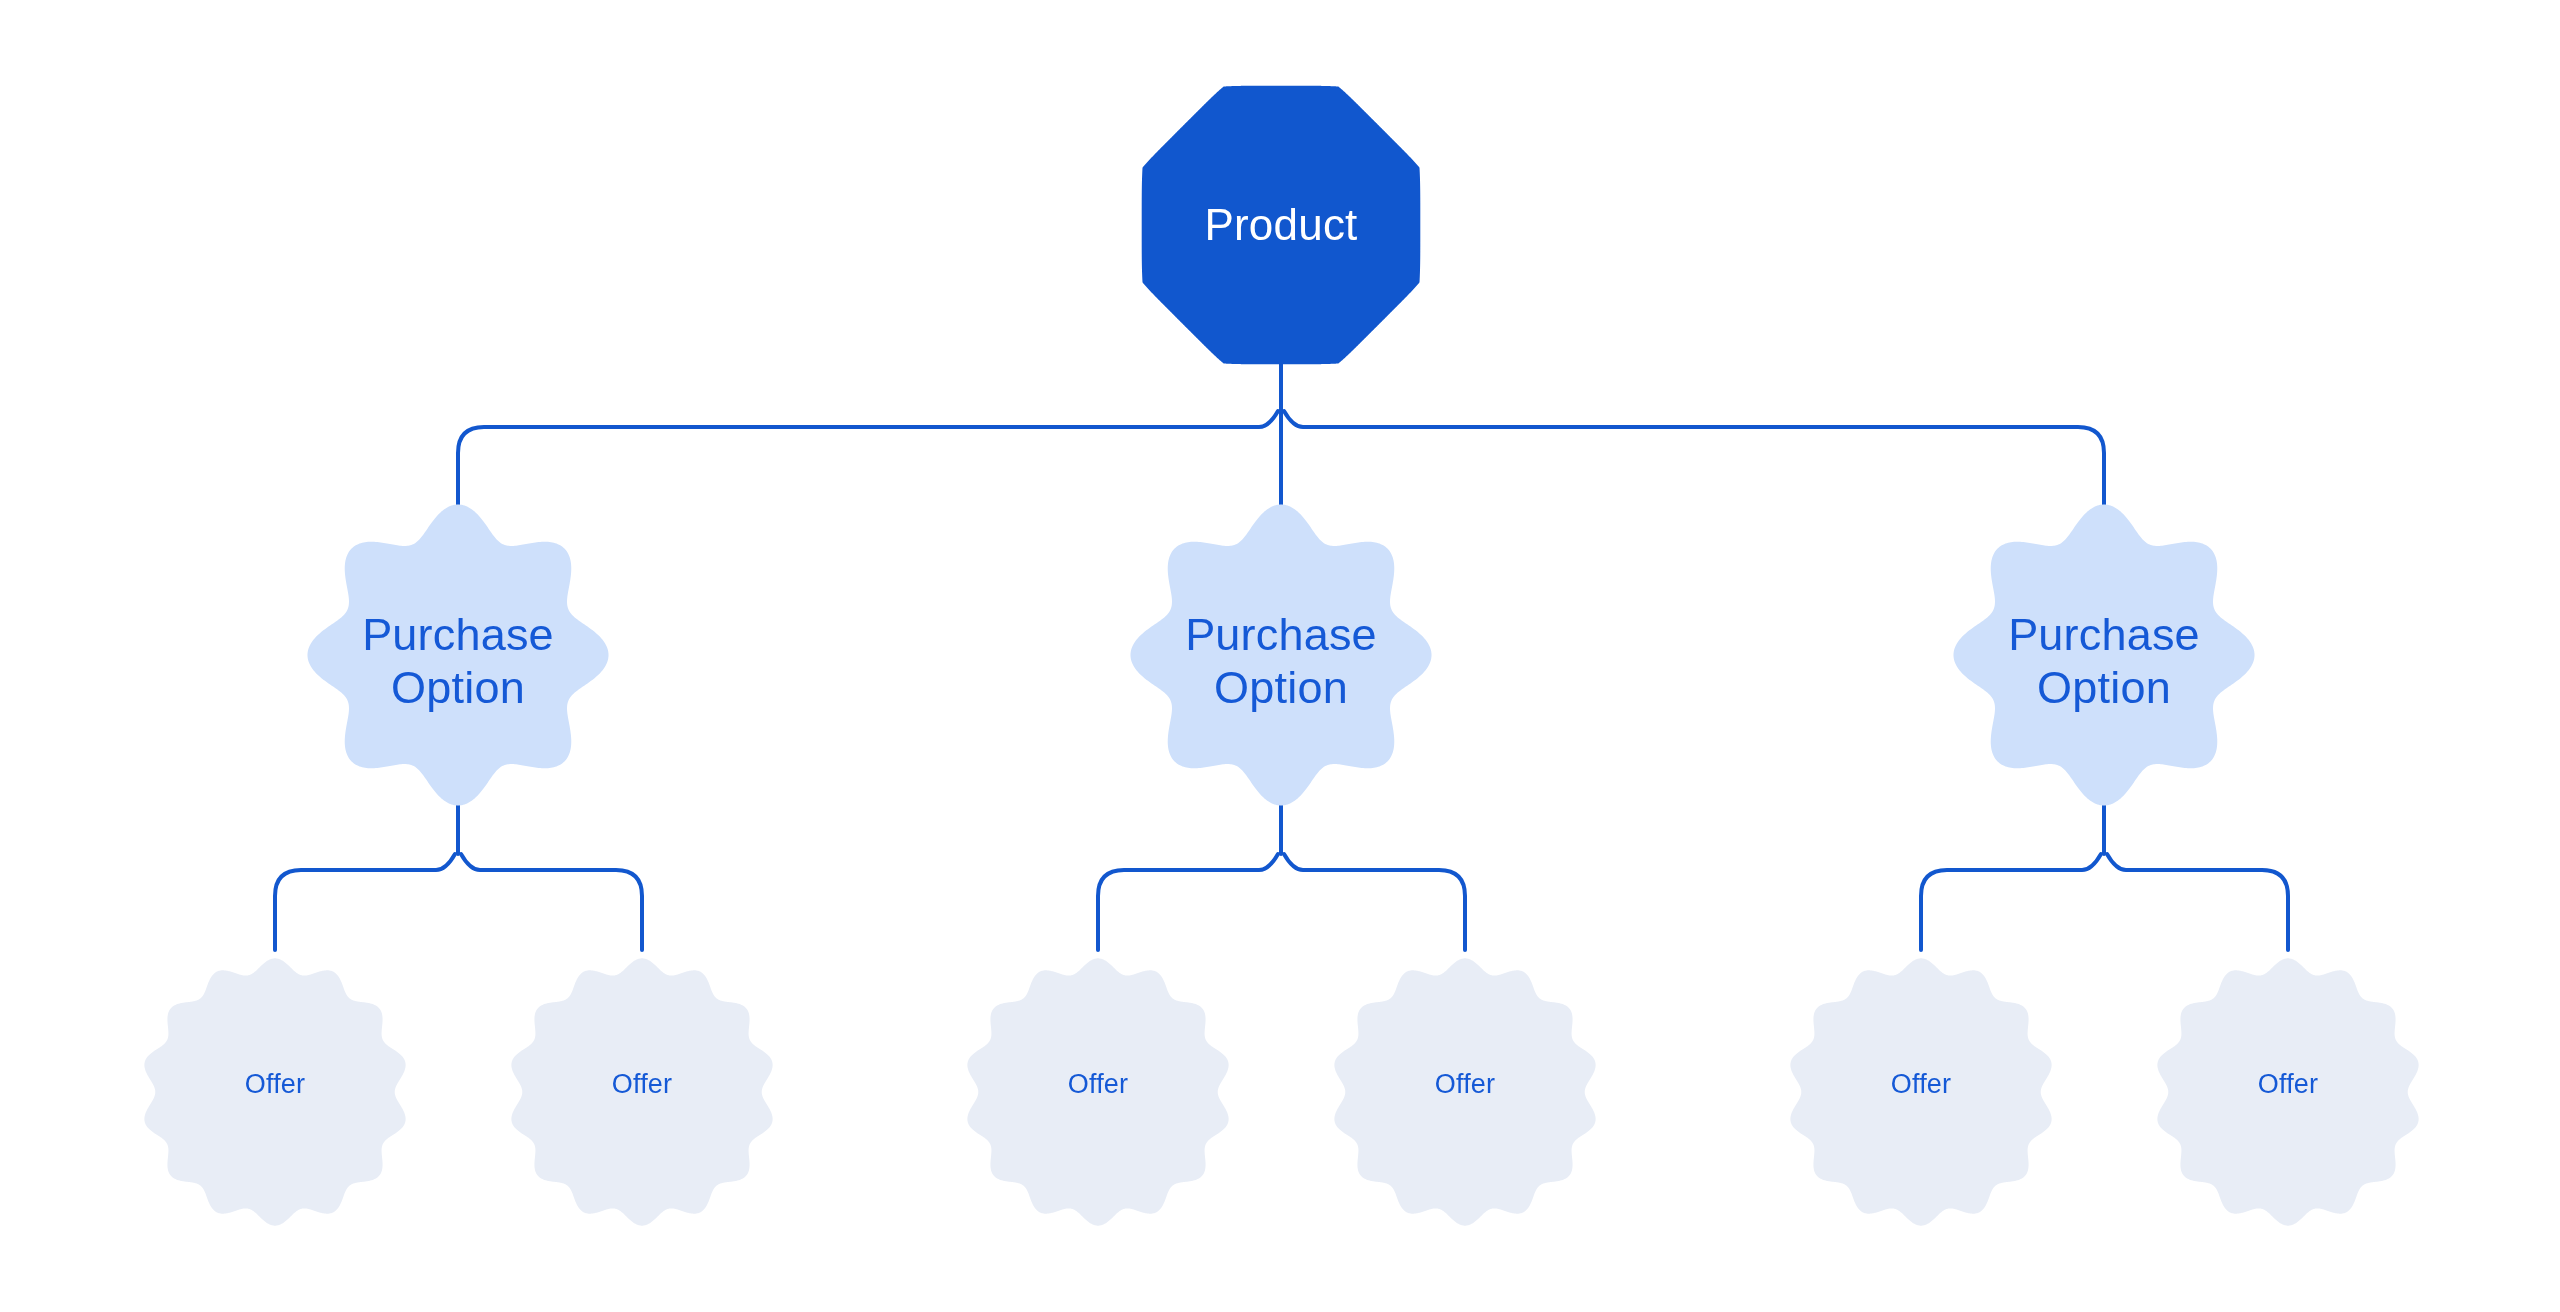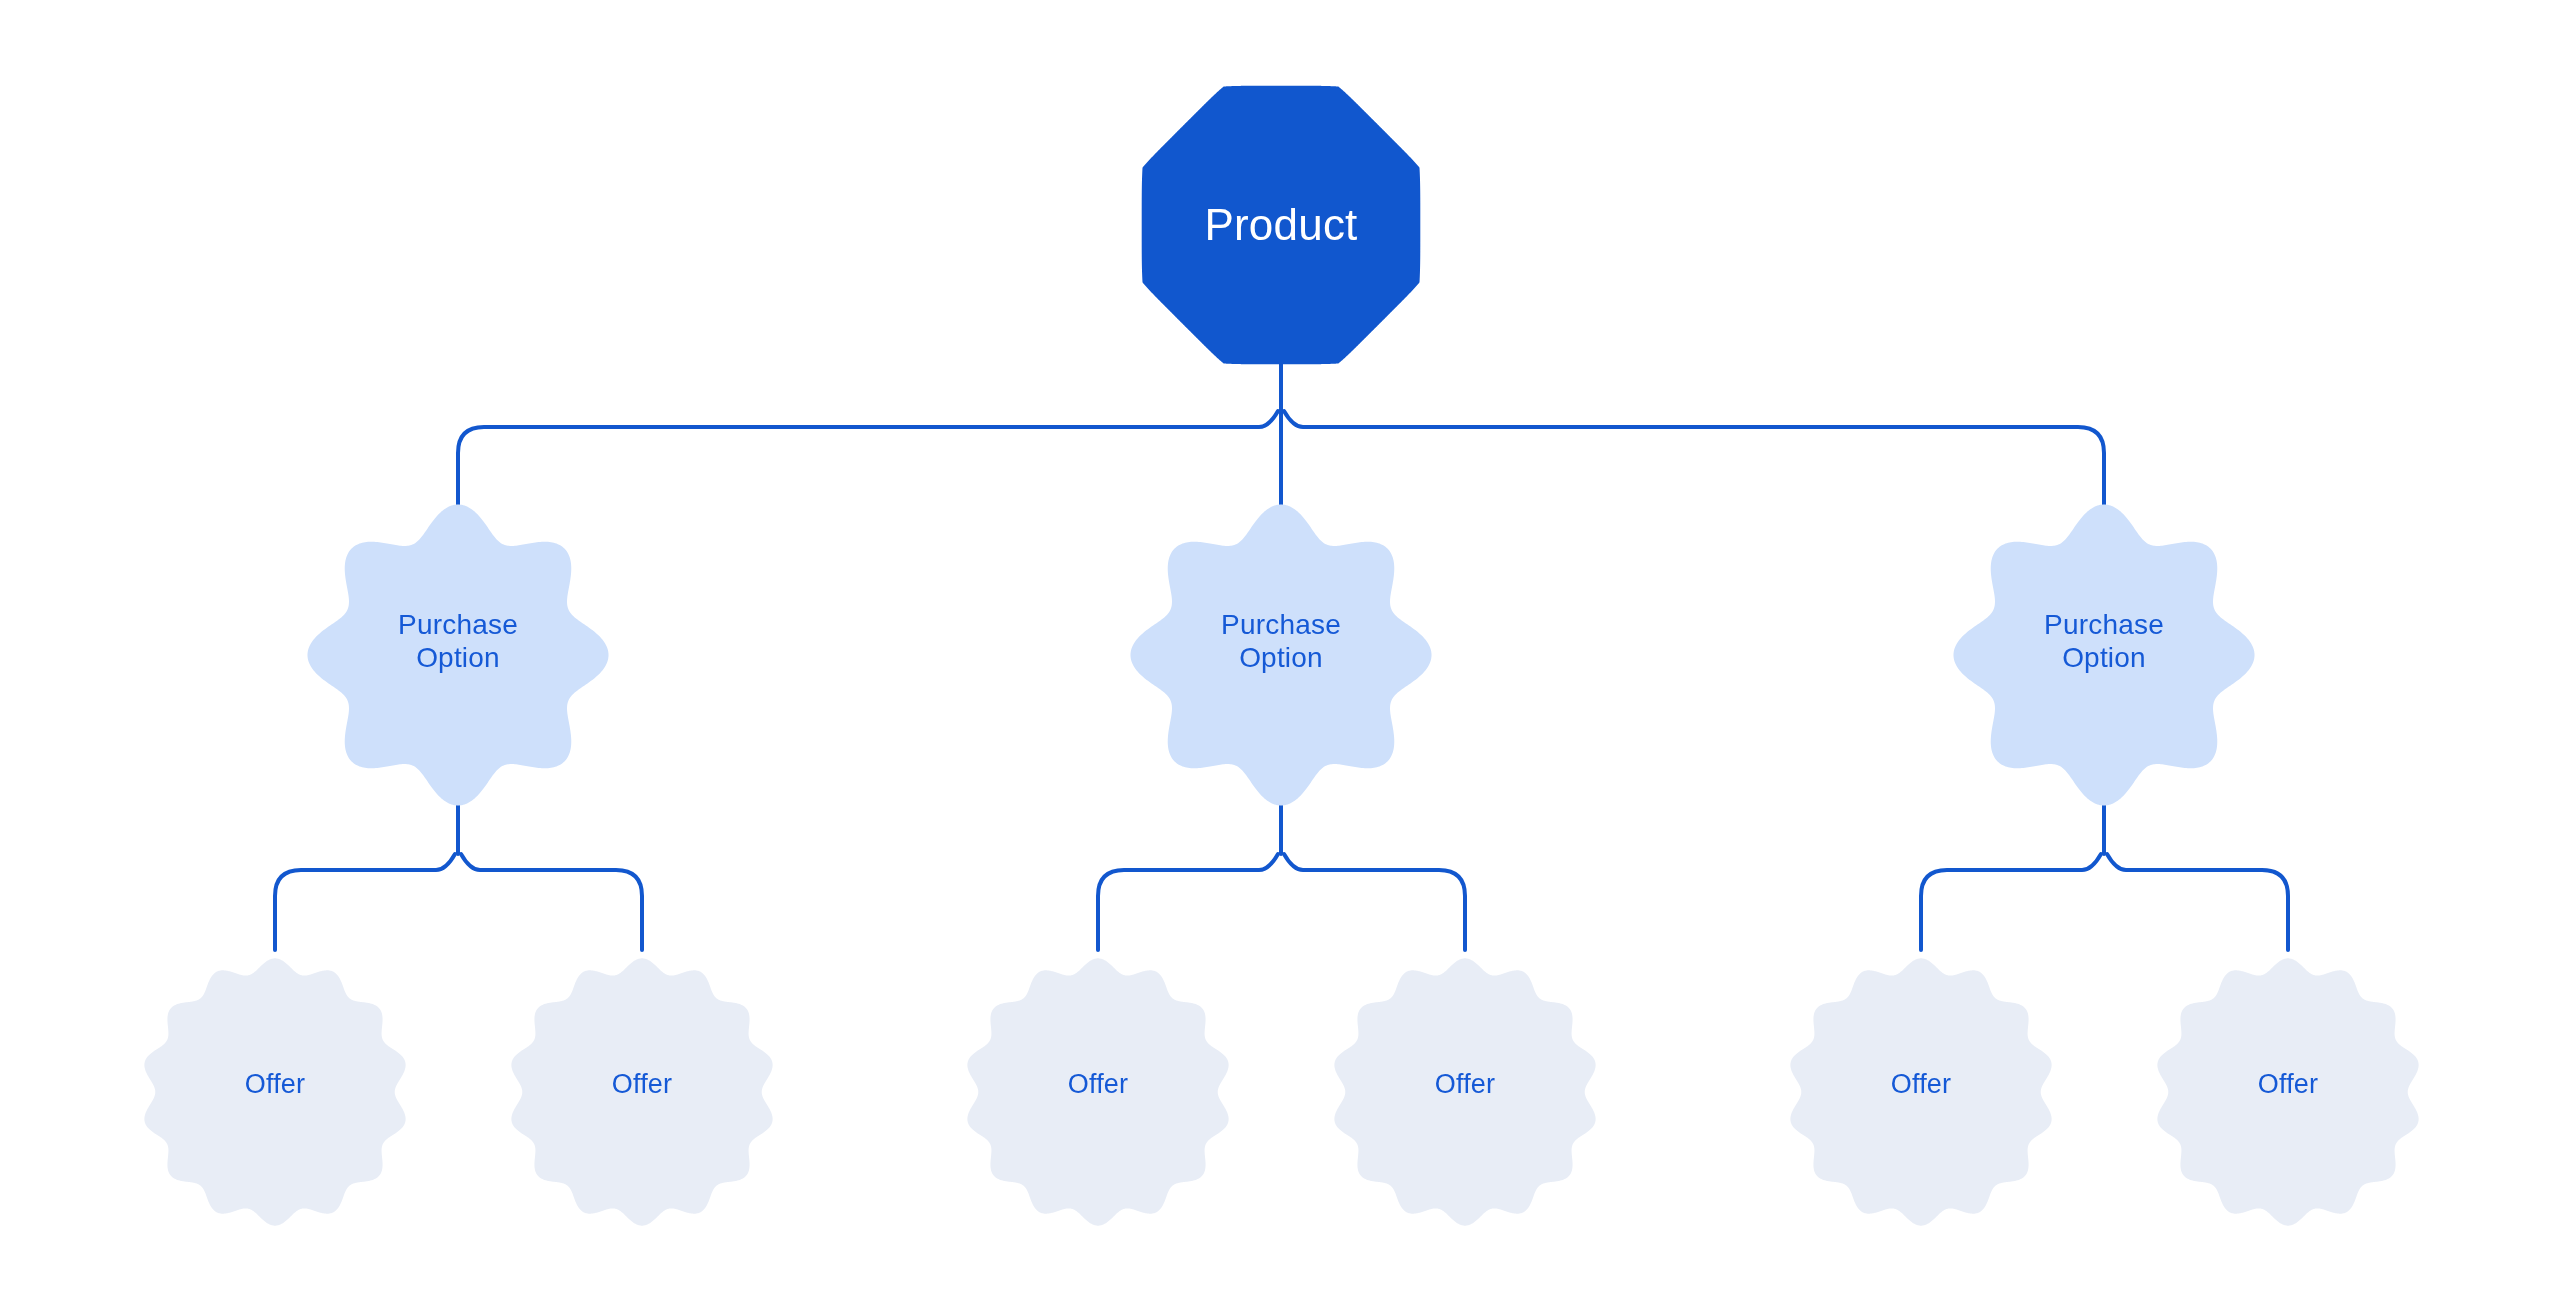--- a/index.html
+++ b/index.html
@@ -35,21 +35,21 @@
     white-space: pre-line;
     pointer-events: none;
     -webkit-font-smoothing: antialiased;
   }
   .label-root {
     font-size: 44px;
     font-weight: 500;
     letter-spacing: 0.2px;
   }
   .label-mid {
-    font-size: 28px;
+    font-size: 45px;
     font-weight: 400;
     letter-spacing: 0.2px;
   }
   .label-leaf {
     font-size: 27px;
     font-weight: 400;
     letter-spacing: 0.2px;
   }
 </style>
 </head>

